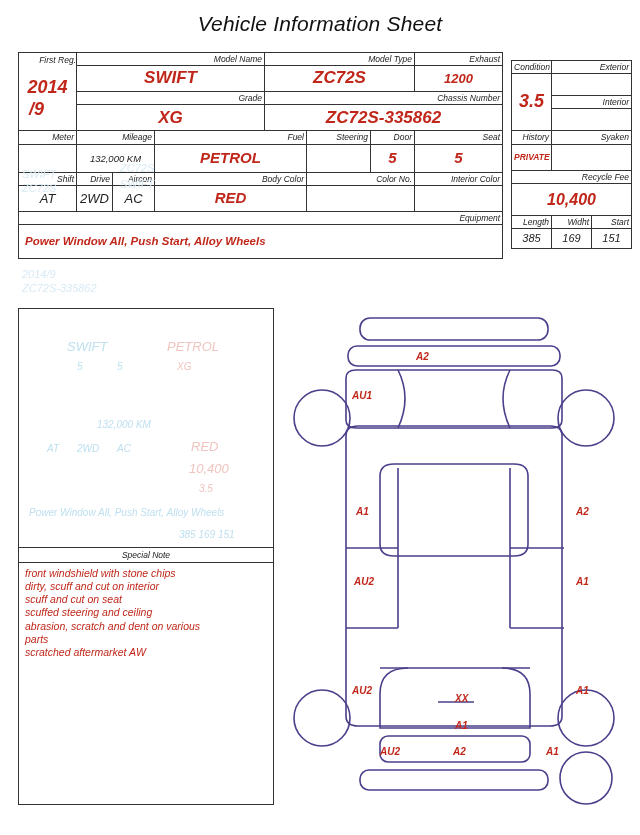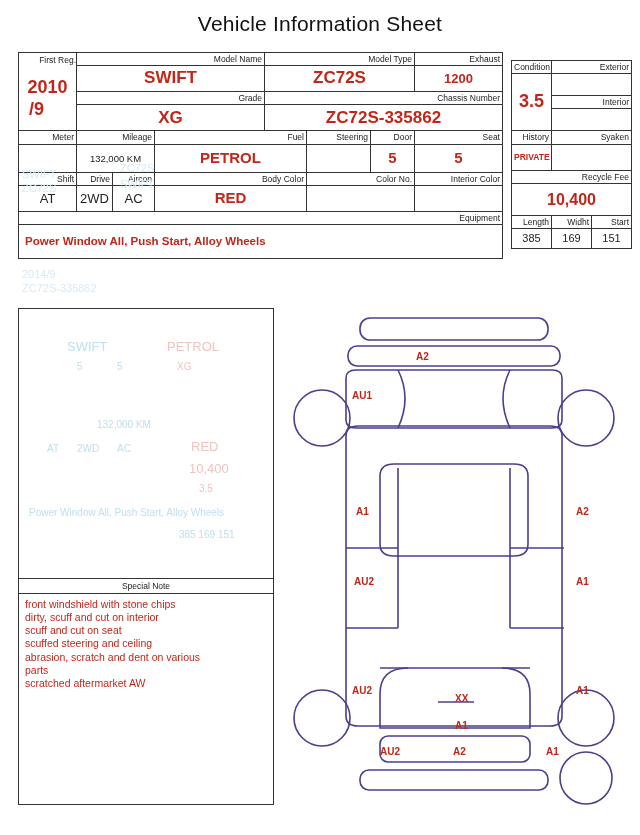--- a/index.html
+++ b/index.html
@@ -7,20 +7,21 @@
     margin: 0; padding: 0;
     width: 640px; height: 835px;
     background: #ffffff;
     font-family: "Liberation Sans", sans-serif;
   }
   #sheet {
     position: relative;
     width: 640px; height: 835px;
     background: #fff;
     overflow: hidden;
+    font-style: italic;
   }
   .title {
     text-align: center;
     font-size: 21px;
     color: #111;
     padding-top: 12px;
     padding-bottom: 10px;
     letter-spacing: 0.2px;
   }
 
@@ -78,21 +79,21 @@
     width: 256px; height: 497px;
     border: 1px solid #333;
   }
   .sec-hdr {
     font-size: 8.5px; text-align: center;
     border-bottom: 1px solid #333;
     padding: 2px 0 2px;
     color: #222;
   }
   #comment-body { position: relative; height: 238px; }
-  #specialnote-hdr { border-top: 1px solid #333; margin-top: 31px; }
+  #specialnote-hdr { border-top: 1px solid #333; }
   #specialnote-body {
     padding: 4px 4px 2px 6px;
     font-size: 10.5px;
     color: #c0271a;
     line-height: 1.25;
     white-space: pre-line;
   }
 
   
   .wm {
@@ -162,21 +163,21 @@
               <col style="width:64px">
                   <col style="width:44px">
                   <col style="width:44px">
                   <col style="width:44px">
             </colgroup>
 
             <tbody>
                   <tr>
               <td rowspan="4" style="vertical-align:top;padding:0;">
                 <div class="hdr" style="padding-top:2px;">First Reg.</div>
-                <div class="val" style="font-size:18px;margin-top:12px;">2010</div>
+                <div class="val" style="font-size:18px;margin-top:12px;">2014</div>
                 <div class="val" style="font-size:18px;text-align:left;padding-left:10px;">/9</div>
               </td>
               <td colspan="4" class="hdr">Model Name</td>
               <td colspan="3" class="hdr">Model Type</td>
               <td colspan="2" class="hdr">Exhaust</td>
             </tr>
             <tr style="height:26px;">
               <td colspan="4" class="val" style="font-size:17px;">SWIFT</td>
               <td colspan="3" class="val" style="font-size:17px;">ZC72S</td>
               <td colspan="2" class="val" style="font-size:13px;">1200</td>

